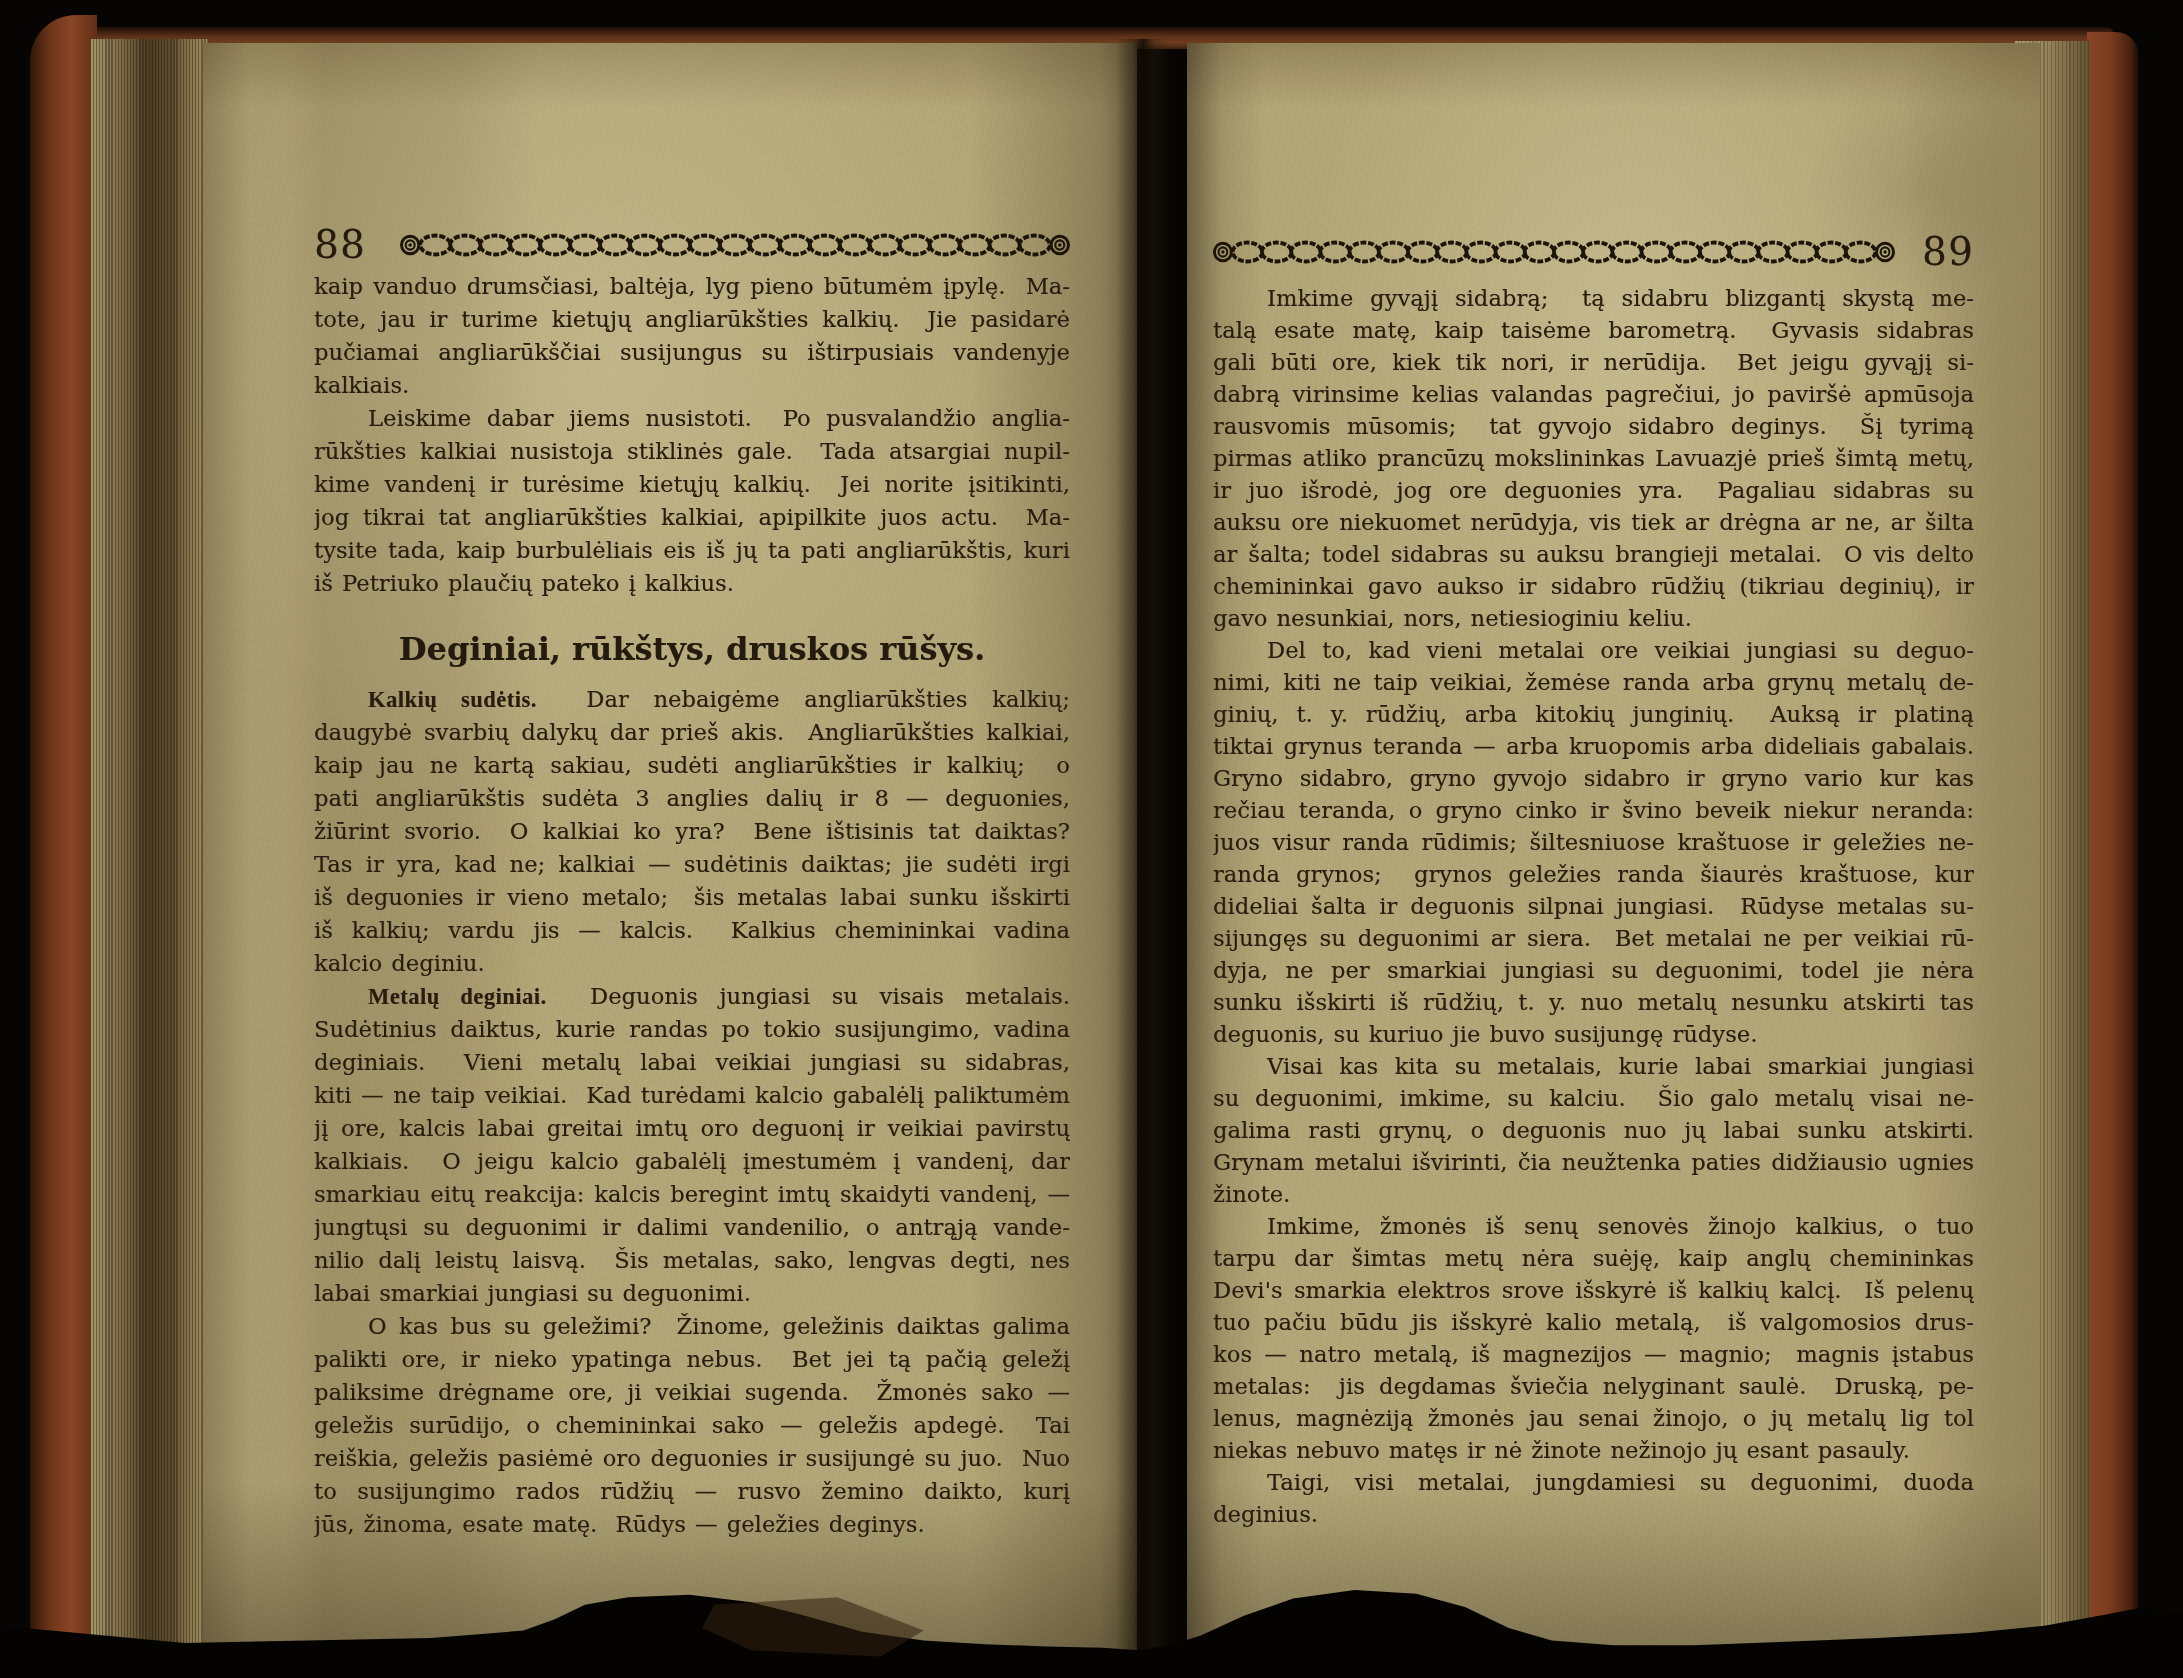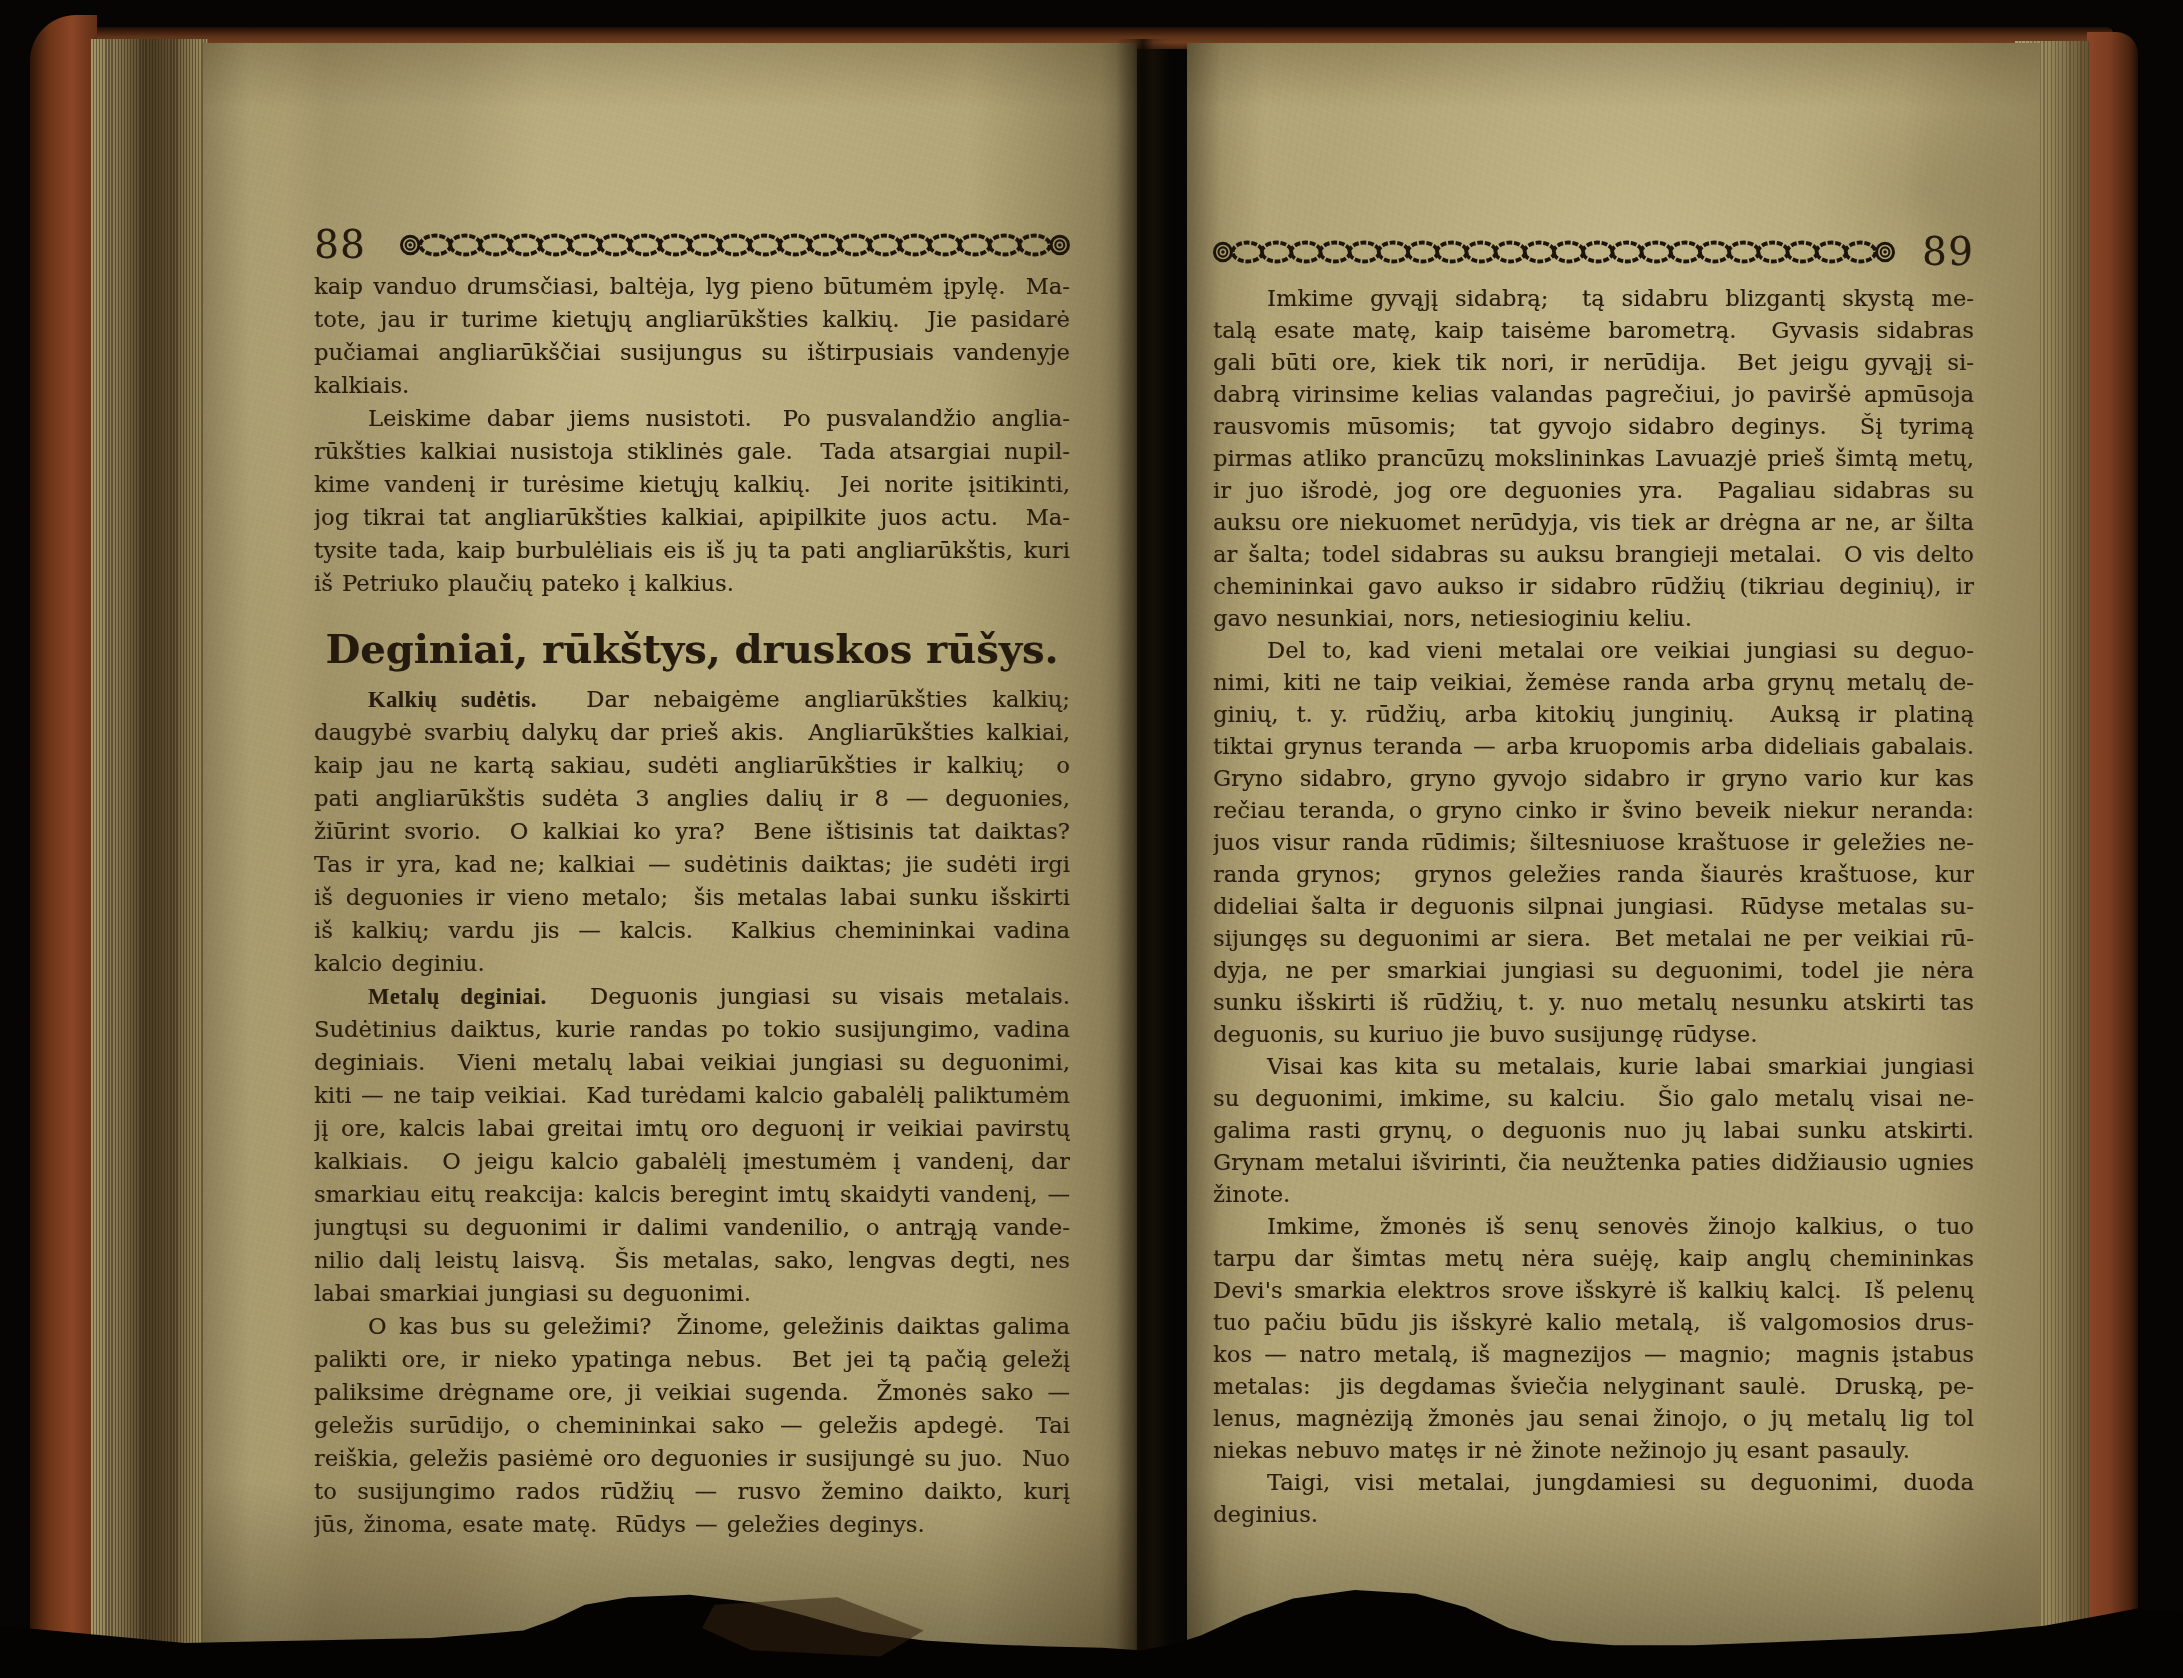--- a/index.html
+++ b/index.html
@@ -58,21 +58,21 @@
   .pg-num{font-size:39px;line-height:1;letter-spacing:1.2px;color:#241a0e;}
   .page.left  .pg-num{margin-right:34px;text-align:right;}
   .page.right .pg-num{margin-left:27px;}
   .chain{flex:1 1 auto;height:28px;}
   .ln{font-size:22.5px;line-height:var(--lh);height:var(--lh);overflow:hidden;
       text-align:justify;text-align-last:justify;white-space:pre-wrap;
       letter-spacing:0.1px;}
   .ln.end{text-align-last:left;word-spacing:1.8px;}
   .ln.ind{text-indent:54px;}
   .ln b{font-weight:bold;letter-spacing:0.5px;font-family:Liberation Serif, serif;}
-  .sec-heading{font-size:40px;font-weight:bold;text-align:center;
+  .sec-heading{font-size:32px;font-weight:bold;text-align:center;
       margin:31px 0 16px 0;line-height:36px;color:#241a0e;}
 
   
   #damage{position:absolute;left:0;top:0;z-index:6;pointer-events:none;}
 </style>
 </head>
 <body>
 
 <div id="stage">
   <div class="cover-top"></div>
@@ -131,21 +131,21 @@
           <div class="ln">daugybė svarbių dalykų dar prieš akis.  Angliarūkšties kalkiai,</div>
           <div class="ln">kaip jau ne kartą sakiau, sudėti angliarūkšties ir kalkių;  o</div>
           <div class="ln">pati angliarūkštis sudėta 3 anglies dalių ir 8 — deguonies,</div>
           <div class="ln">žiūrint svorio.  O kalkiai ko yra?  Bene ištisinis tat daiktas?</div>
           <div class="ln">Tas ir yra, kad ne; kalkiai — sudėtinis daiktas; jie sudėti irgi</div>
           <div class="ln">iš deguonies ir vieno metalo;  šis metalas labai sunku išskirti</div>
           <div class="ln">iš kalkių; vardu jis — kalcis.  Kalkius chemininkai vadina</div>
           <div class="ln end">kalcio deginiu.</div>
           <div class="ln ind"><b>Metalų deginiai.</b>  Deguonis jungiasi su visais metalais.</div>
           <div class="ln">Sudėtinius daiktus, kurie randas po tokio susijungimo, vadina</div>
-          <div class="ln">deginiais.  Vieni metalų labai veikiai jungiasi su deguonimi,</div>
+          <div class="ln">deginiais.  Vieni metalų labai veikiai jungiasi su sidabras,</div>
           <div class="ln">kiti — ne taip veikiai.  Kad turėdami kalcio gabalėlį paliktumėm</div>
           <div class="ln">jį ore, kalcis labai greitai imtų oro deguonį ir veikiai pavirstų</div>
           <div class="ln">kalkiais.  O jeigu kalcio gabalėlį įmestumėm į vandenį, dar</div>
           <div class="ln">smarkiau eitų reakcija: kalcis beregint imtų skaidyti vandenį, —</div>
           <div class="ln">jungtųsi su deguonimi ir dalimi vandenilio, o antrąją vande-</div>
           <div class="ln">nilio dalį leistų laisvą.  Šis metalas, sako, lengvas degti, nes</div>
           <div class="ln end">labai smarkiai jungiasi su deguonimi.</div>
           <div class="ln ind">O kas bus su geležimi?  Žinome, geležinis daiktas galima</div>
           <div class="ln">palikti ore, ir nieko ypatinga nebus.  Bet jei tą pačią geležį</div>
           <div class="ln">paliksime drėgname ore, ji veikiai sugenda.  Žmonės sako —</div>

